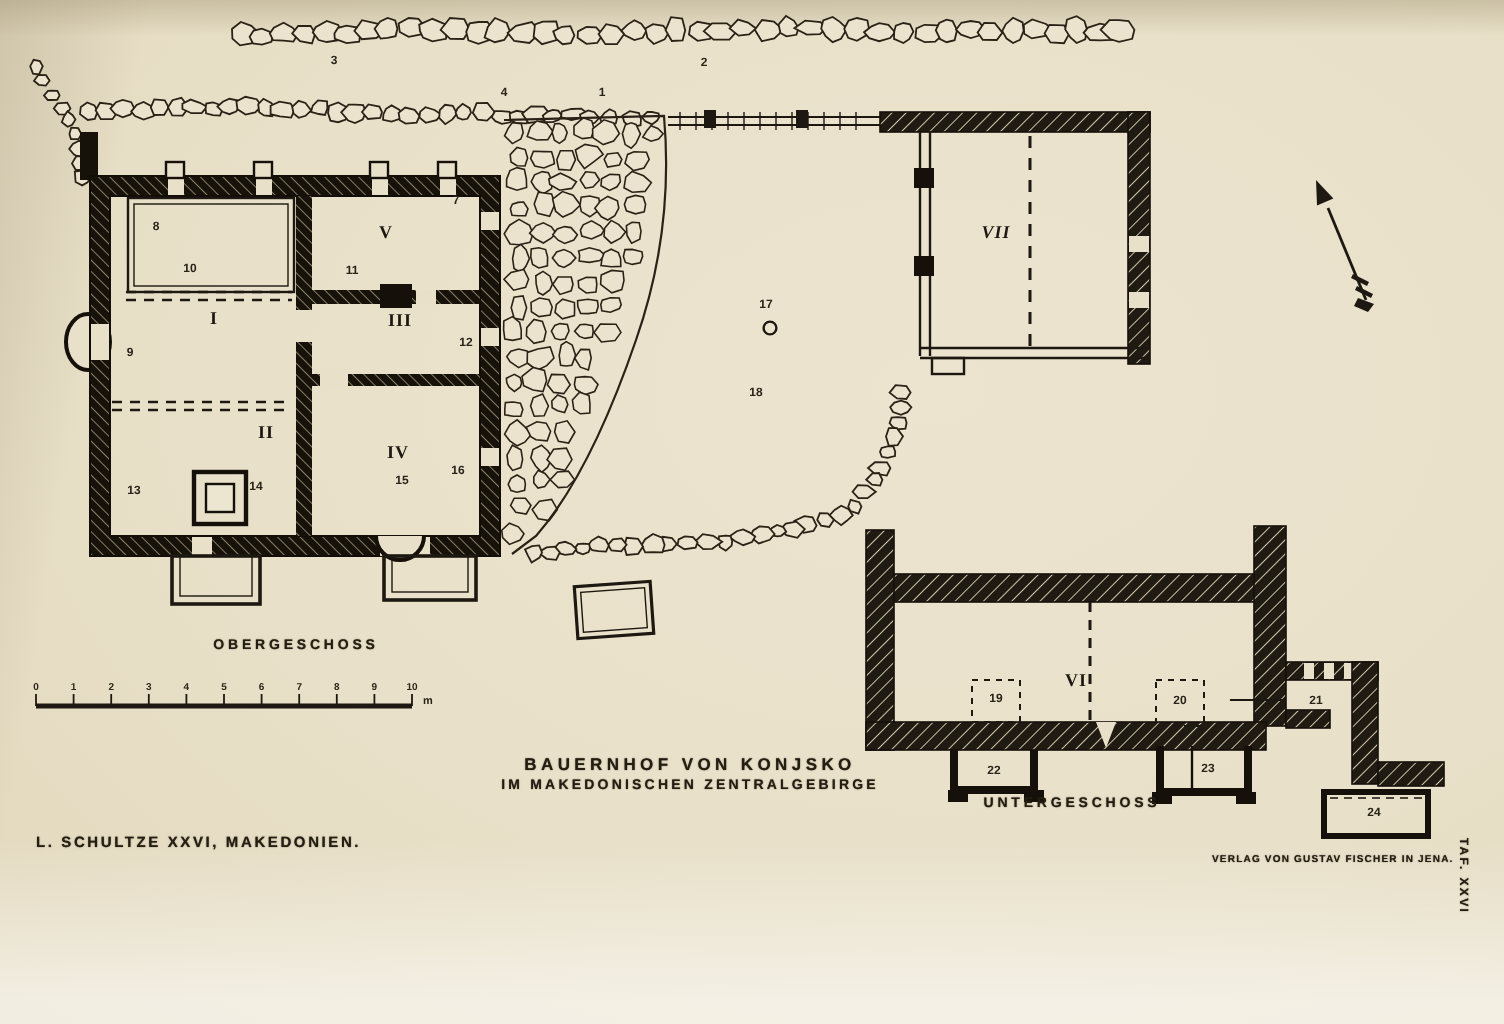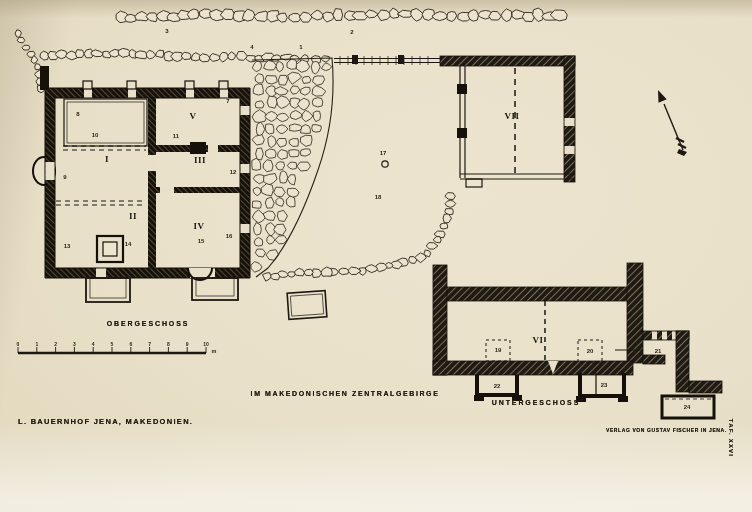--- a/index.html
+++ b/index.html
@@ -395,21 +395,21 @@
     </g>
   </svg>
 
   <div class="overlay" id="labels-layer">
       <span class="room-label" style="left: 107px; top: 159px;">I</span>
       <span class="room-label" style="left: 92px; top: 216px; margin-left: 41px;">II</span>
       <span class="room-label" style="left: 200px; top: 160px;">III</span>
       <span class="room-label" style="left: 199px; top: 226px;">IV</span>
       <span class="room-label" style="left: 193px; top: 116px;">V</span>
       <span class="room-label" style="left: 538px; top: 340px;">VI</span>
-      <span class="room-label" style="left: 512px; top: 116px;">VII</span>
+      <span class="room-label" style="left: 498px; top: 116px; font-style: italic;">VII</span>
       <span class="feat-label" style="left: 301px; top: 47px;">1</span>
       <span class="feat-label" style="left: 352px; top: 32px;">2</span>
       <span class="feat-label" style="left: 167px; top: 31px;">3</span>
       <span class="feat-label" style="left: 252px; top: 47px;">4</span>
       <span class="feat-label" style="left: 228px; top: 101px;">7</span>
       <span class="feat-label" style="left: 78px; top: 114px;">8</span>
       <span class="feat-label" style="left: 65px; top: 177px;">9</span>
       <span class="feat-label" style="left: 95px; top: 135px;">10</span>
       <span class="feat-label" style="left: 176px; top: 136px;">11</span>
       <span class="feat-label" style="left: 233px; top: 172px;">12</span>
@@ -434,17 +434,18 @@
       <span class="tick-label" style="left: 130.8px; top: 347px;">6</span>
       <span class="tick-label" style="left: 149.6px; top: 347px;">7</span>
       <span class="tick-label" style="left: 168.4px; top: 347px;">8</span>
       <span class="tick-label" style="left: 187.2px; top: 347px;">9</span>
       <span class="tick-label" style="left: 206px; top: 347px;">10</span>
       <span class="unit-label" style="left: 214px; top: 351px;">m</span>
     </div>
 
   <div class="cap cap-ober">OBERGESCHOSS</div>
   <div class="cap cap-unter">UNTERGESCHOSS</div>
+  <div class="cap cap-title1">BAUERNHOF VON KONJSKO</div>
   <div class="cap cap-title2">IM MAKEDONISCHEN ZENTRALGEBIRGE</div>
-  <div class="cap cap-author">L. BAUERNHOF JENA, MAKEDONIEN.</div>
+  <div class="cap cap-author">L. SCHULTZE XXVI, MAKEDONIEN.</div>
   <div class="cap cap-publisher">VERLAG VON GUSTAV FISCHER IN JENA.</div>
   <div class="cap cap-plate">TAF. XXVI</div>
 </div>
 
 </body></html>

